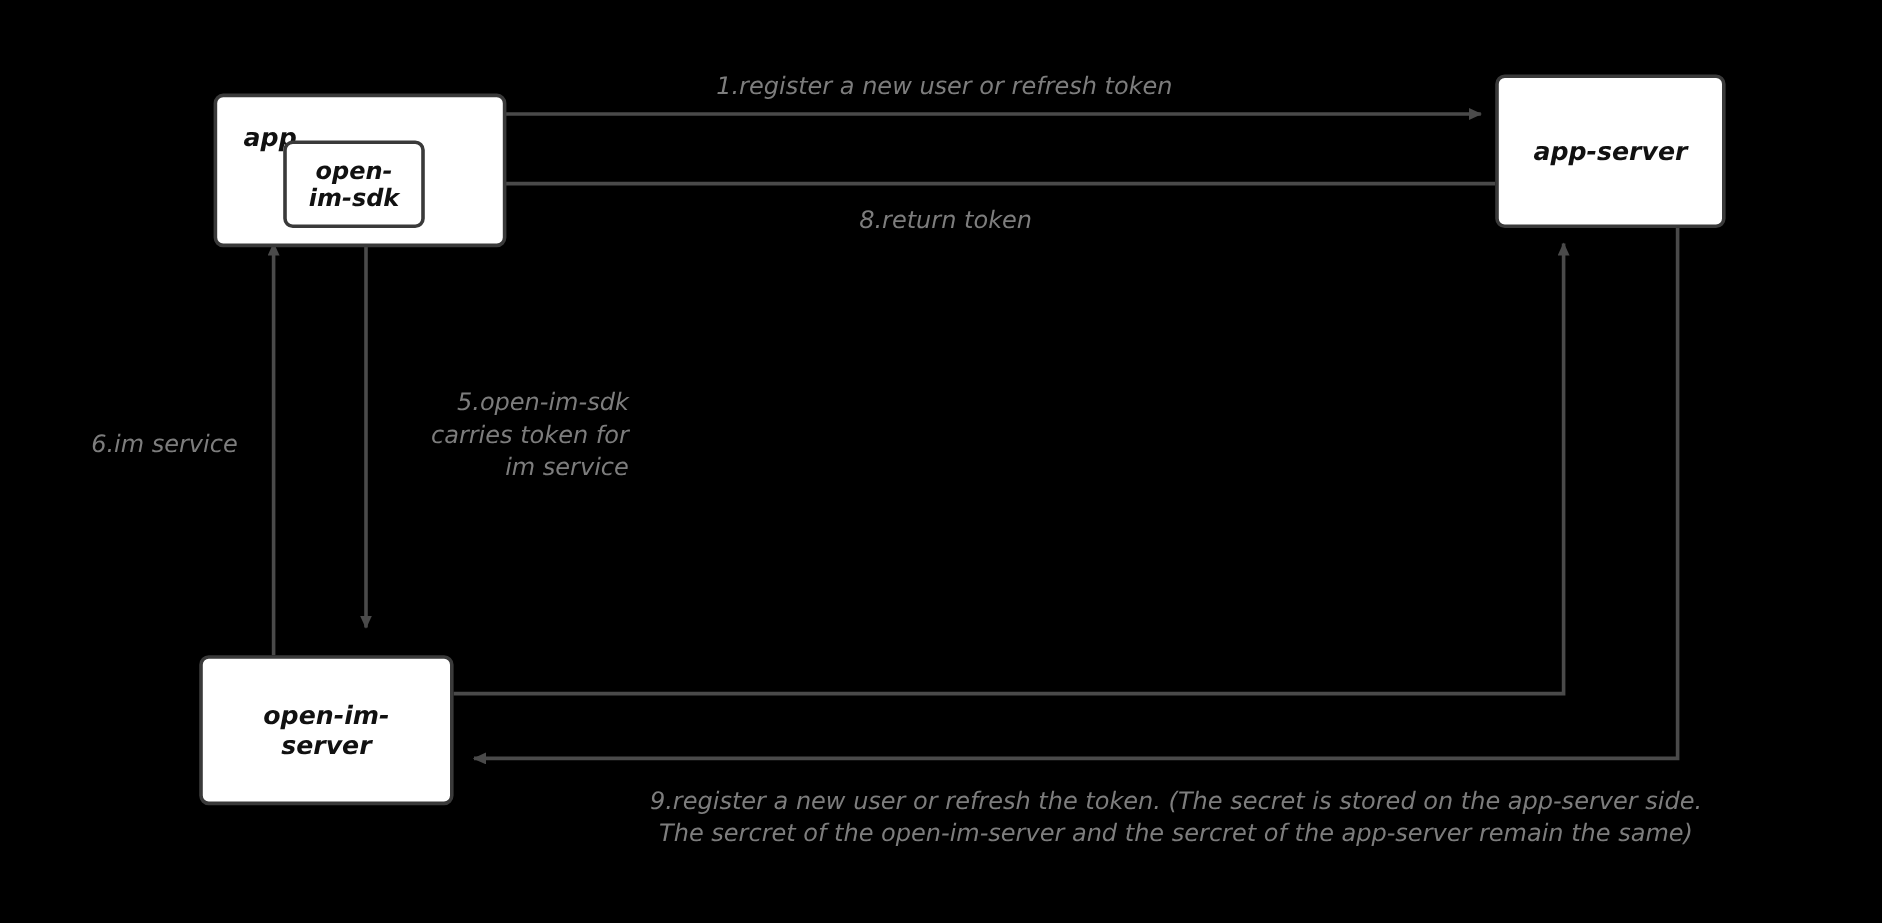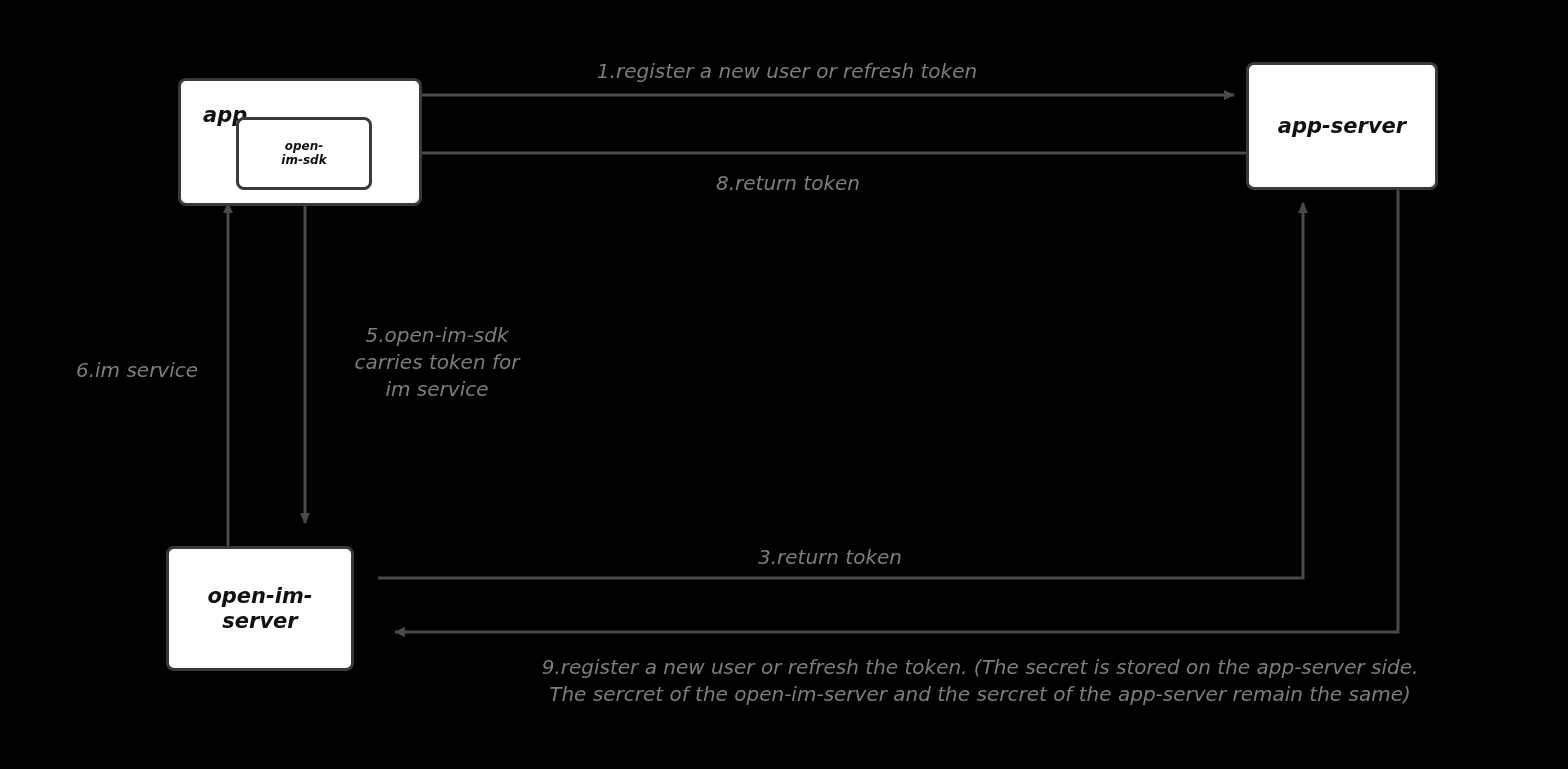--- a/index.html
+++ b/index.html
@@ -38,50 +38,50 @@
     width: 244px;
     height: 128px;
     align-items: flex-start;
     justify-content: flex-start;
     padding: 22px 0 0 22px;
     margin-top: 16px;
   }
   .node-sdk {
     left: 236px;
     top: 117px;
-    width: 136px;
+    width: 118px;
     height: 73px;
-    font-size: 12px;
+    font-size: 20px;
     z-index: 4;
   }
   .node-appserver {
     left: 1246px;
     top: 62px;
     width: 192px;
     height: 128px;
   }
   .node-imserver {
     left: 166px;
     top: 546px;
-    width: 188px;
+    width: 212px;
     height: 125px;
   }
   .label {
     position: absolute;
     color: #7d7d7d;
     font-style: italic;
     font-size: 20px;
     line-height: 1.35;
     text-align: center;
     z-index: 5;
     white-space: pre-line;
   }
   .lbl-1 { left: 552px; top: 58px; width: 470px; }
   .lbl-4 { left: 643px; top: 170px; width: 290px; }
-  .lbl-5 { left: 329px; top: 322px; width: 216px; }
+  .lbl-5 { left: 308px; top: 322px; width: 216px; text-align: right; }
   .lbl-6 { left: 52px; top: 357px; width: 170px; }
   .lbl-3 { left: 675px; top: 544px; width: 310px; }
   .lbl-2 { left: 430px; top: 654px; width: 1100px; text-align: center; }
   svg.edges {
     position: absolute;
     left: 0;
     top: 0;
     width: 1568px;
     height: 769px;
     z-index: 2;
@@ -129,17 +129,16 @@
     <span style="white-space:pre-line">open-im-
 server</span>
   </div>
 
   <div class="label lbl-1">1.register a new user or refresh token</div>
   <div class="label lbl-4">8.return token</div>
   <div class="label lbl-5">5.open-im-sdk
 carries token for
 im service</div>
   <div class="label lbl-6">6.im service</div>
-  <div class="label lbl-3">3.return token</div>
   <div class="label lbl-2">9.register a new user or refresh the token. (The secret is stored on the app-server side.
 The sercret of the open-im-server and the sercret of the app-server remain the same)</div>
 
 </div>
 
 </body></html>

